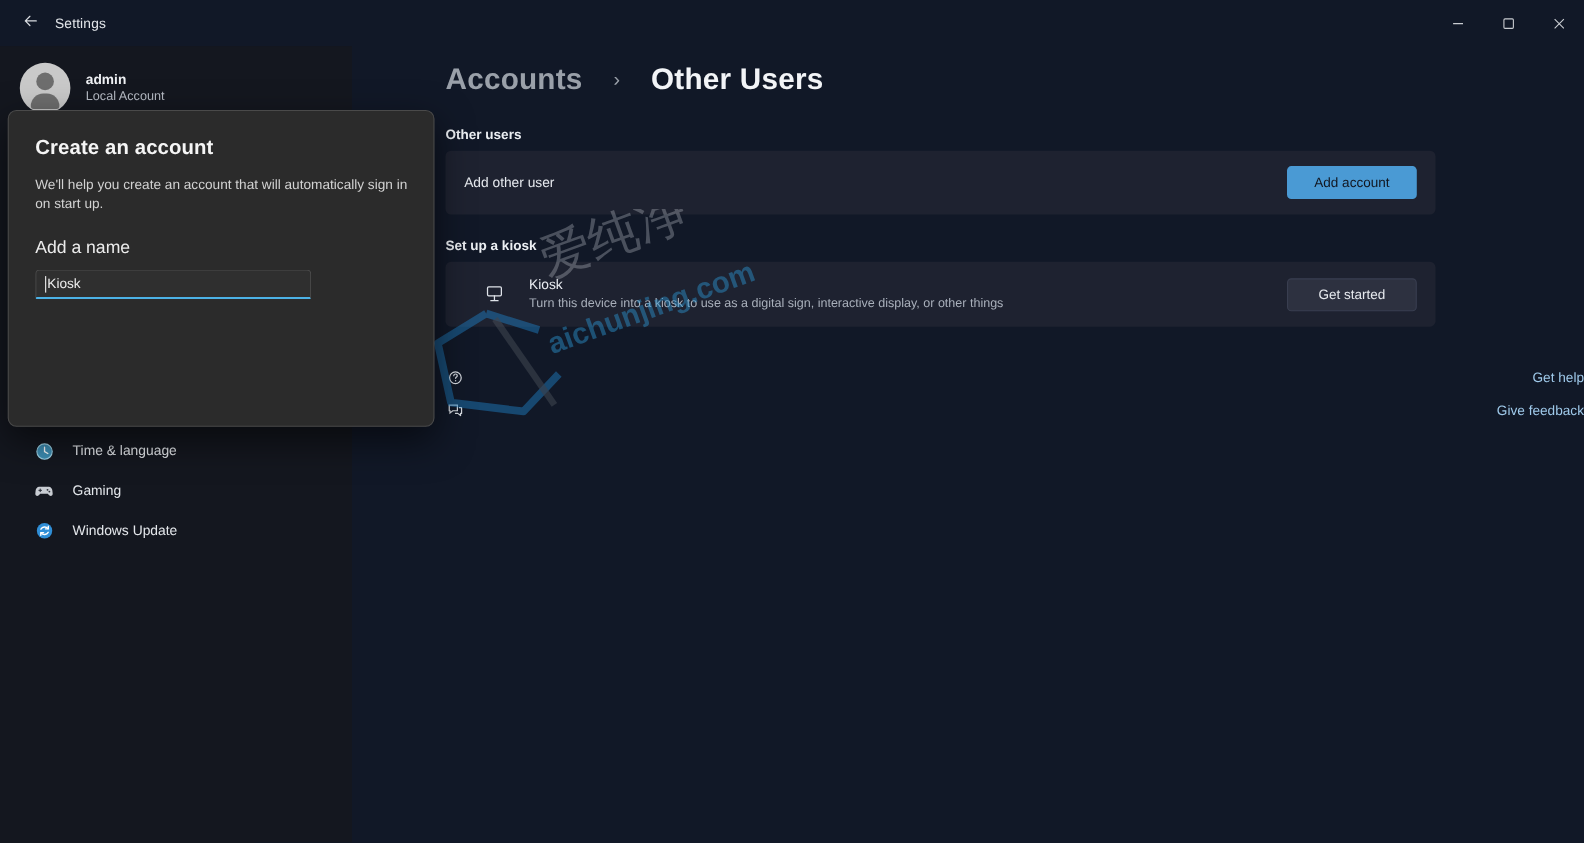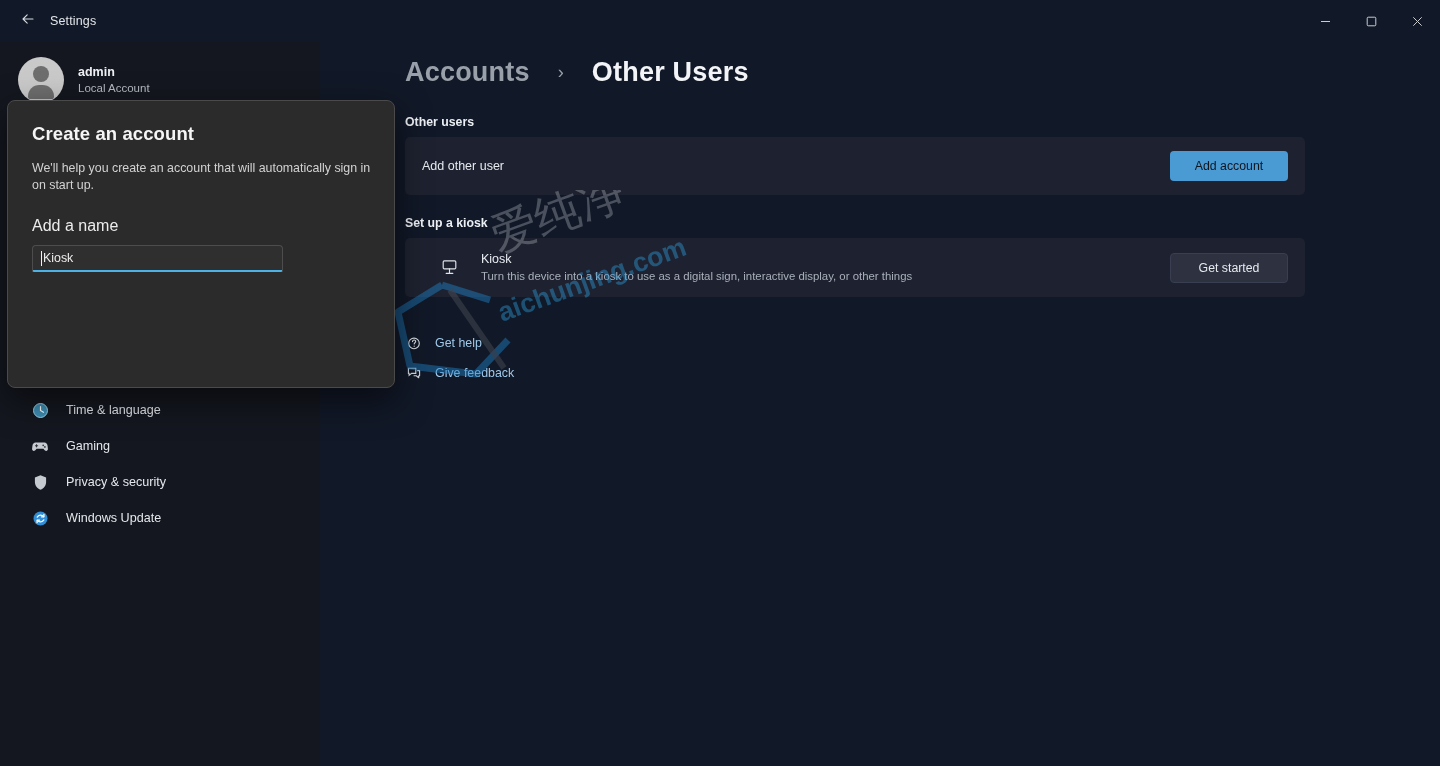--- a/index.html
+++ b/index.html
@@ -186,21 +186,21 @@
   }
   .kiosk-text { line-height: 1.45; }
   .kiosk-title { font-size: 12.5px; color: #e9ecf1; }
   .kiosk-desc { font-size: 11.4px; color: #a9b0bb; }
 
   .footlinks { margin: 31px 0 0 85px; }
   .flink {
     display: flex;
     align-items: center;
     height: 30px;
-    gap: 13px;
+    justify-content: space-between;
   }
   .flink + .flink { margin-top: 0px; }
   .flink-icon {
     width: 17px; height: 17px;
     display: flex; align-items: center; justify-content: center;
     color: #d6dae0;
     flex: none;
   }
   .flink-label { font-size: 12.4px; color: #9fc9ea; }
 
@@ -372,28 +372,20 @@
             <rect x="4" y="8.3" width="3.1" height=".95" fill="#2b2f38"></rect>
             <rect x="5.08" y="7.22" width=".95" height="3.1" fill="#2b2f38"></rect>
             <circle cx="12.2" cy="8.3" r=".85" fill="#2b2f38"></circle>
             <circle cx="13.9" cy="9.9" r=".85" fill="#2b2f38"></circle>
           </svg>
         </span>
         <span class="navlabel">Gaming</span>
       </div>
 
 
-      <div class="navitem">
-        <span class="navicon">
-          <svg width="17" height="17" viewBox="0 0 17 17" fill="#c5c9d0">
-            <path d="M8.5 1.2l5.6 2.2v4.5c0 3.5-2.3 6.5-5.6 7.9C5.2 14.4 2.9 11.4 2.9 7.9V3.4L8.5 1.2z"></path>
-          </svg>
-        </span>
-        <span class="navlabel">Privacy &amp; security</span>
-      </div>
 
       <div class="navitem">
         <span class="navicon">
           <svg width="17" height="17" viewBox="0 0 17 17">
             <circle cx="8.5" cy="8.5" r="7" fill="#2f8ed6"></circle>
             <path d="M11.6 6.6a3.9 3.9 0 0 0-6.4.5M5.4 10.4a3.9 3.9 0 0 0 6.4-.5" stroke="#ffffff" stroke-width="1.3" fill="none" stroke-linecap="round"></path>
             <path d="M11.9 4.3v2.5h-2.5M5.1 12.7v-2.5h2.5" stroke="#ffffff" stroke-width="1.3" fill="none" stroke-linecap="round" stroke-linejoin="round"></path>
           </svg>
         </span>
         <span class="navlabel">Windows Update</span>

